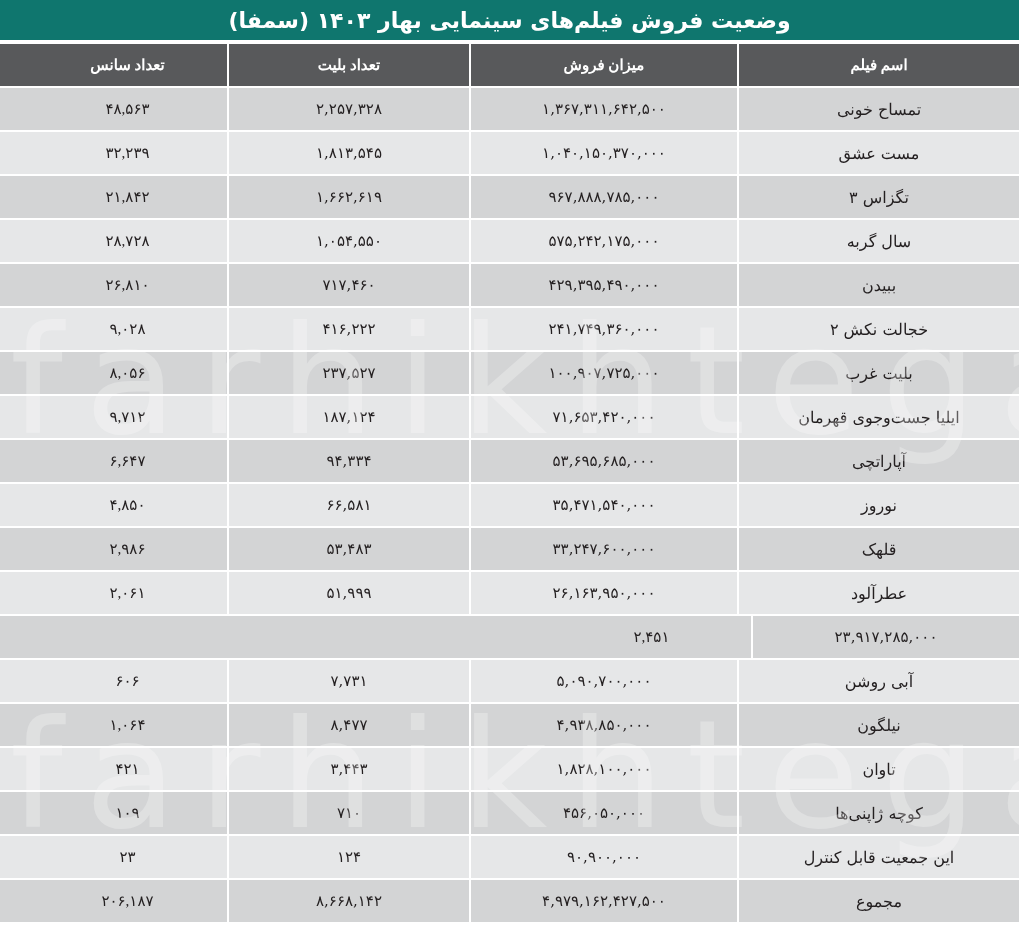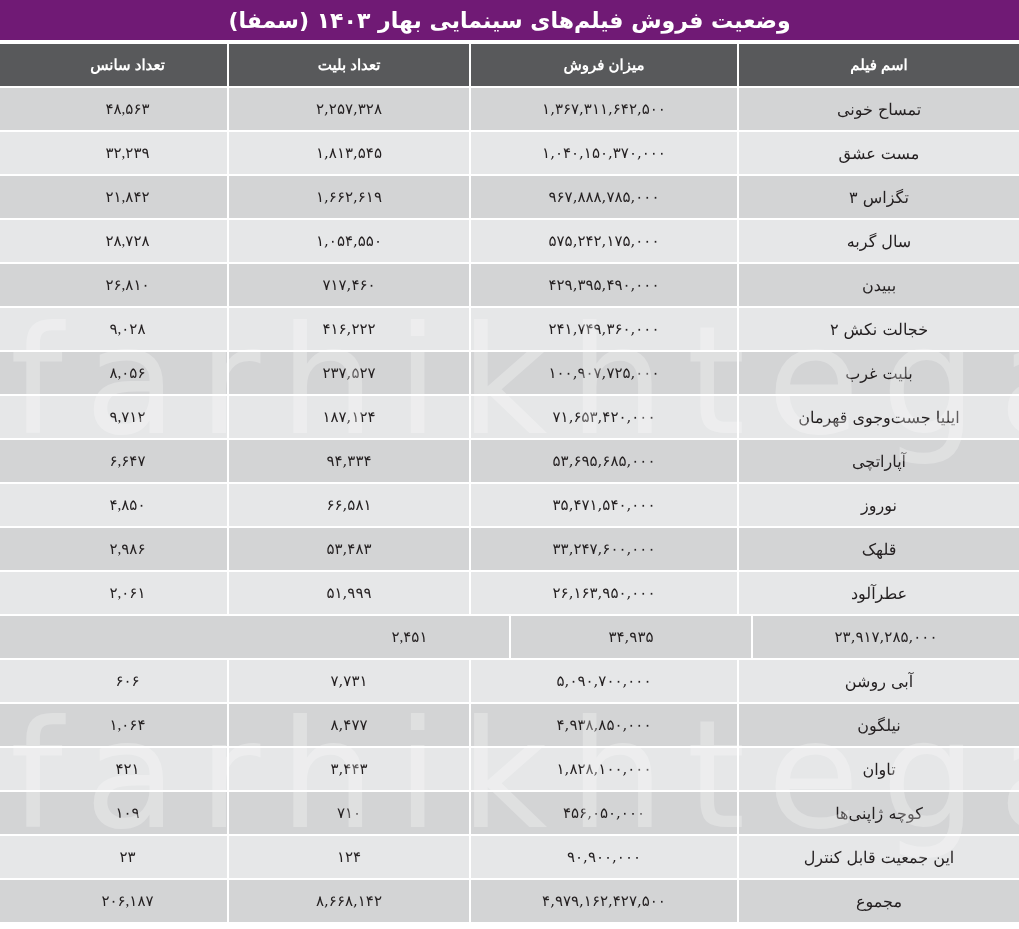--- a/index.html
+++ b/index.html
@@ -12,21 +12,21 @@
       height: 929px;
       overflow: hidden;
       position: relative;
       font-family: "DejaVu Sans", sans-serif;
     }
     .title-bar {
       position: absolute;
       left: 0; top: 0;
       width: 1019px;
       height: 42px;
-      background: #701a75;
+      background: #0f766e;
       color: #ffffff;
       display: flex;
       align-items: center;
       justify-content: center;
       font-weight: bold;
       font-size: 22px;
       direction: rtl;
       border-bottom: 2px solid #ffffff;
       box-sizing: border-box;
     }
@@ -60,21 +60,21 @@
       align-items: center;
       justify-content: center;
       border-left: 2px solid #ffffff;
       box-sizing: border-box;
       color: #231f20;
       font-size: 16px;
       font-family: "DejaVu Serif", serif;
     }
     .row.header .cell {
       color: #ffffff;
-      font-family: Liberation Sans, sans-serif;
+      font-family: Liberation Serif, serif;
       font-size: 15px;
     }
     .cell:last-child { border-left: none; }
     .c-name { width: 282px; }
     .c-sales { width: 268px; }
     .c-tickets { width: 242px; }
     .c-shows { width: 199px; font-family: Liberation Serif, serif; }
     .cell.num { direction: ltr; font-size: 15px; letter-spacing: 0.5px; }
     .watermark {
       position: absolute;
@@ -175,21 +175,20 @@
         <div class="cell c-shows num">۲,۹۸۶</div>
       </div>
       <div class="row light">
         <div class="cell c-name">عطرآلود</div>
         <div class="cell c-sales num">۲۶,۱۶۳,۹۵۰,۰۰۰</div>
         <div class="cell c-tickets num">۵۱,۹۹۹</div>
         <div class="cell c-shows num">۲,۰۶۱</div>
       </div>
       <div class="row dark">
         <div class="cell c-sales num">۲۳,۹۱۷,۲۸۵,۰۰۰</div>
-        <div class="cell c-tickets num">۳۴,۹۳۵</div>
         <div class="cell c-shows num">۲,۴۵۱</div>
       </div>
       <div class="row light">
         <div class="cell c-name">آبی روشن</div>
         <div class="cell c-sales num">۵,۰۹۰,۷۰۰,۰۰۰</div>
         <div class="cell c-tickets num">۷,۷۳۱</div>
         <div class="cell c-shows num">۶۰۶</div>
       </div>
       <div class="row dark">
         <div class="cell c-name">نیلگون</div>

